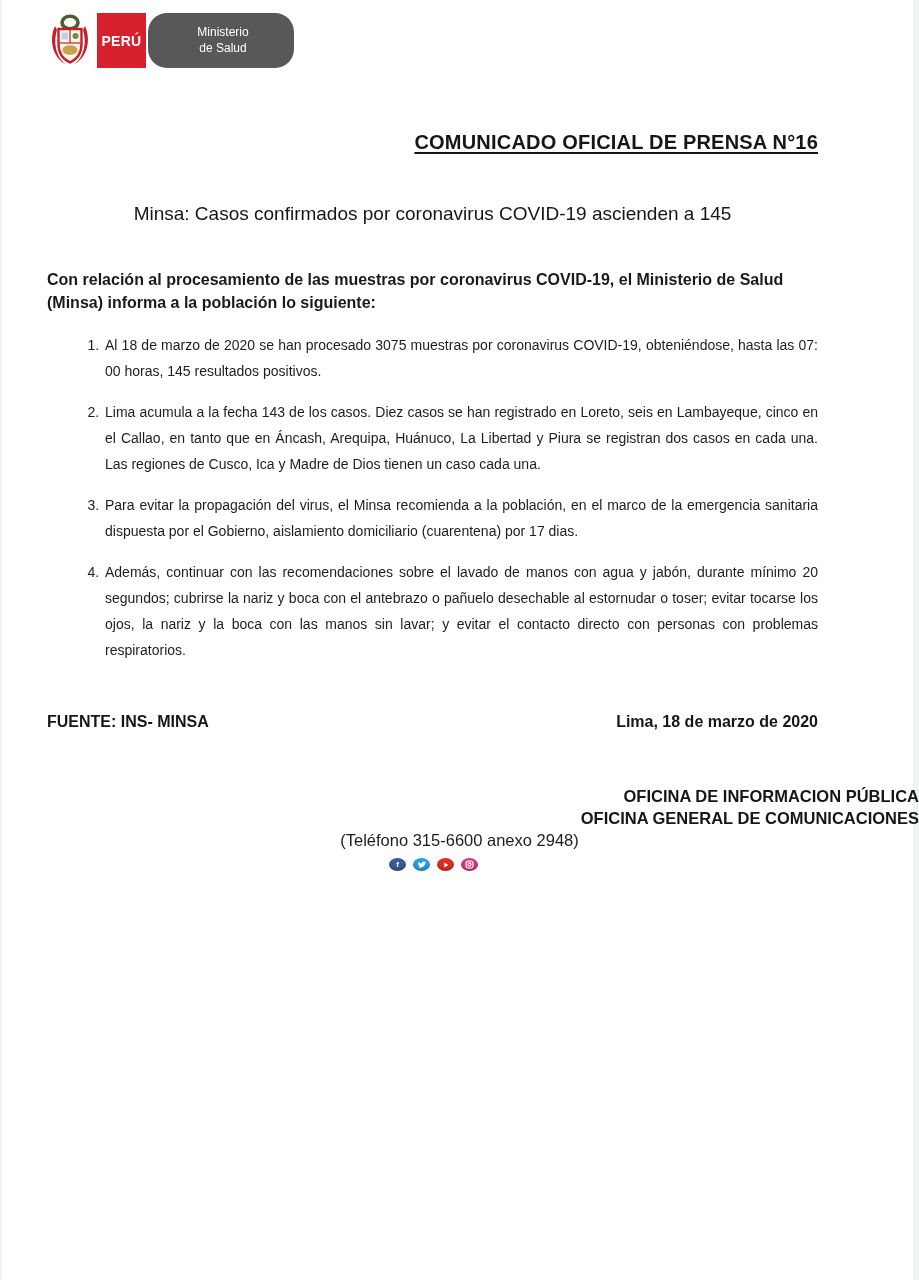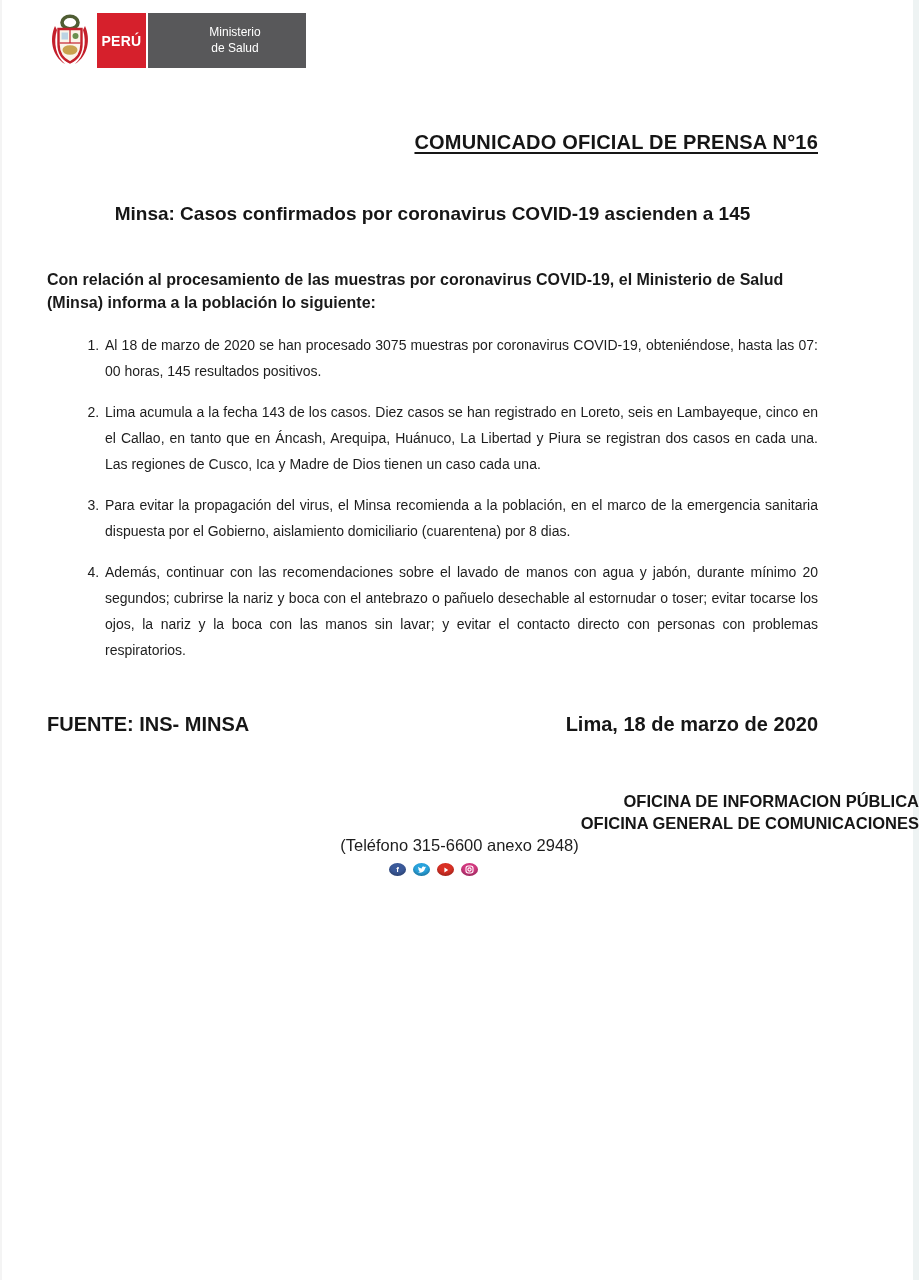--- a/index.html
+++ b/index.html
@@ -30,40 +30,41 @@
   .box-peru {
     width: 49px; background: #d6202c; color: #fff;
     display: flex; align-items: center; justify-content: center;
     font-weight: bold; font-size: 14px; letter-spacing: 0.3px;
     margin-right: 2px;
   }
   .box-minsa {
     width: 142px; background: #58585a; color: #ffffff;
     font-size: 12px; line-height: 1.3;
     display: flex; flex-direction: column; justify-content: center;
-    padding-left: 16px;
+    padding-left: 4px;
+    border-radius: 19px;
   }
 
   
   .content {
     position: absolute; top: 68px; left: 0; right: 0;
     padding: 0 101px 0 47px;
   }
   .title {
     text-align: right;
     font-size: 20px; font-weight: bold;
     text-decoration: underline;
     text-underline-offset: 3px;
     margin: 63px 0 0 0;
     color: #161616;
     letter-spacing: 0.2px;
   }
   .subtitle {
     text-align: center;
-    font-size: 19px; font-weight: bold;
+    font-size: 19px; font-weight: normal;
     margin: 49px 0 0 0;
     color: #161616;
   }
   .intro {
     font-size: 16px; font-weight: bold;
     line-height: 22.5px;
     margin: 44px 0 0 0;
     color: #1a1a1a;
   }
   ol.points {
@@ -72,21 +73,21 @@
     font-size: 14px;
     line-height: 26px;
   }
   ol.points li {
     text-align: justify;
     margin-bottom: 15px;
     padding-left: 2px;
   }
   .source-row {
     display: flex; justify-content: space-between; align-items: baseline;
-    font-size: 20px; font-weight: bold;
+    font-size: 16px; font-weight: bold;
     margin-top: 50px;
     color: #161616;
   }
   .footer {
     margin: 54px -101px 0 -47px;   
     text-align: center;
     font-size: 16.5px;
     line-height: 22px;
   }
   .footer .b { font-weight: bold; color: #161616; text-align: right; }
@@ -137,21 +138,21 @@
 <div class="content">
   <h1 class="title">COMUNICADO OFICIAL DE PRENSA N°16</h1>
 
   <h2 class="subtitle">Minsa: Casos confirmados por coronavirus COVID-19 ascienden a 145</h2>
 
   <p class="intro">Con relación al procesamiento de las muestras por coronavirus COVID-19, el Ministerio de Salud (Minsa) informa a la población lo siguiente:</p>
 
   <ol class="points">
     <li>Al 18 de marzo de 2020 se han procesado 3075 muestras por coronavirus COVID-19, obteniéndose, hasta las 07: 00 horas, 145 resultados positivos.</li>
     <li>Lima acumula a la fecha 143 de los casos. Diez casos se han registrado en Loreto, seis en Lambayeque, cinco en el Callao, en tanto que en Áncash, Arequipa, Huánuco, La Libertad y Piura se registran dos casos en cada una. Las regiones de Cusco, Ica y Madre de Dios tienen un caso cada una.</li>
-    <li>Para evitar la propagación del virus, el Minsa recomienda a la población, en el marco de la emergencia sanitaria dispuesta por el Gobierno, aislamiento domiciliario (cuarentena) por 8 dias.</li>
+    <li>Para evitar la propagación del virus, el Minsa recomienda a la población, en el marco de la emergencia sanitaria dispuesta por el Gobierno, aislamiento domiciliario (cuarentena) por 17 dias.</li>
     <li>Además, continuar con las recomendaciones sobre el lavado de manos con agua y jabón, durante mínimo 20 segundos; cubrirse la nariz y boca con el antebrazo o pañuelo desechable al estornudar o toser; evitar tocarse los ojos, la nariz y la boca con las manos sin lavar; y evitar el contacto directo con personas con problemas respiratorios.</li>
   </ol>
 
   <div class="source-row">
     <span>FUENTE: INS- MINSA</span>
     <span>Lima, 18 de marzo de 2020</span>
   </div>
 
   <div class="footer">
     <div class="b">OFICINA DE INFORMACION PÚBLICA</div>

